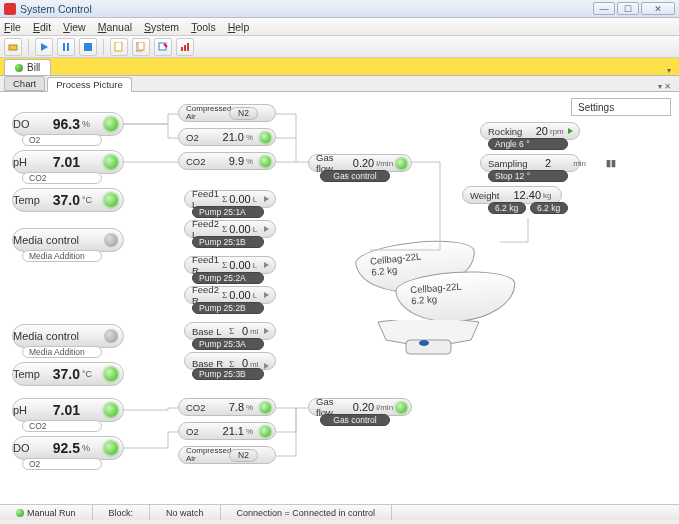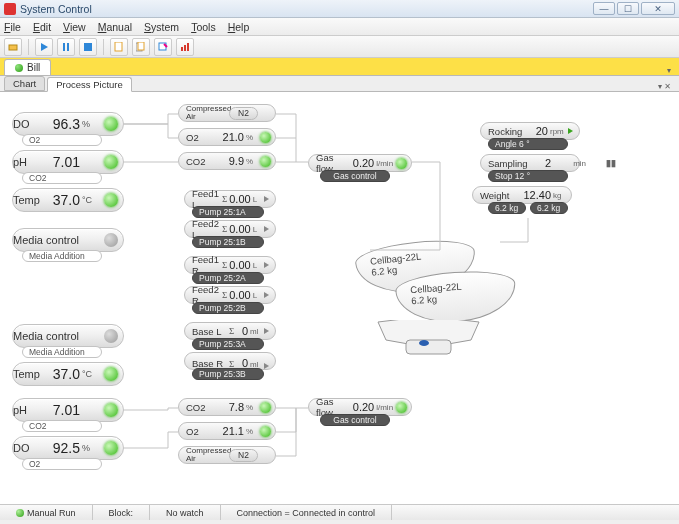--- a/index.html
+++ b/index.html
@@ -33,21 +33,21 @@
   .innertabs { height: 16px; background: #eee; display: flex; align-items: flex-end; padding: 0 4px; border-bottom: 1px solid #b8b8b8; }
   .itab { height: 15px; padding: 1px 8px; border: 1px solid #b8b8b8; font-size: 9.5px; border-radius: 3px 3px 0 0; margin-right: 2px; background: #e0e0e0; }
   .itab.active { background: #fff; border-bottom: 1px solid #fff; position: relative; top: 1px; }
 
   
   .canvas { position: relative; background: #fff; height: 412px; }
 
   
   .pill { position: absolute; height: 24px; border-radius: 12px; background: linear-gradient(#fcfcfc 0%,#f0f0f0 45%,#dcdcdc 100%); border: 1px solid #c3c3c3; box-shadow: inset 0 1px 0 #fff; display: flex; align-items: center; font-size: 9px; }
   .pill .lab { width: 38px; font-size: 11px; color: #333; }
-  .pill .val { flex: 1; text-align: right; font-size: 14px; font-weight: 400; color: #222; padding-right: 2px; }
+  .pill .val { flex: 1; text-align: right; font-size: 14px; font-weight: 700; color: #222; padding-right: 2px; }
   .pill .unit { font-size: 9px; color: #555; width: 22px; }
   .pill .led { width: 14px; height: 14px; border-radius: 50%; margin-right: 5px; }
   .led.grn { background: radial-gradient(circle at 35% 35%, #c9f8b7,#39b81a); box-shadow: 0 0 3px #39b81a; }
   .led.gry { background: radial-gradient(circle at 35% 35%, #ddd,#999); }
   .sublabel { position: absolute; height: 12px; border: 1px solid #c3c3c3; border-radius: 6px; background: #fff; font-size: 8.5px; padding: 0 6px; display: flex; align-items: center; color: #555; }
   .darklab { background: #555; color: #eee; border-color: #444; }
 
   
   .mpill { position: absolute; height: 18px; border-radius: 9px; background: linear-gradient(#fafafa,#dedede); border: 1px solid #bfbfbf; display: flex; align-items: center; font-size: 9px; }
   .mpill .lab { padding-left: 7px; width: 44px; font-size: 9.5px; }
@@ -152,20 +152,21 @@
 
 <div class="innertabs">
   <div class="itab">Chart</div>
   <div class="itab active">Process Picture</div>
   <div style="flex:1"></div>
   <span class="dropicon">▾ ✕</span>
 </div>
 
 <div class="canvas">
 
+  <div class="settings">Settings</div>
 
   <div class="pill" style="left:12px; top:20px; width:112px;">
     <span class="lab">DO</span>
     <span class="val">96.3</span>
     <span class="unit">%</span>
     <span class="led grn"></span>
   </div>
   <div class="sublabel" style="left:22px; top:42px; width:80px;">O2</div>
 
   <div class="pill" style="left:12px; top:58px; width:112px;">
@@ -333,21 +334,21 @@
   <div class="sublabel darklab" style="left:488px; top:46px; width:80px;">Angle 6 °</div>
 
   <div class="mpill" style="left:480px; top:62px; width:100px;gap:20px;">
     <span class="lab">Sampling</span>
     <span class="val">2</span>
     <span class="unit" style="width:20px;">min</span>
     <span style="font-size:9px;margin-right:6px;font-weight:bold;color:#666;">▮▮</span>
   </div>
   <div class="sublabel darklab" style="left:488px; top:78px; width:80px;">Stop 12 °</div>
 
-  <div class="mpill" style="left:472px; top:94px; width:100px;">
+  <div class="mpill" style="left:462px; top:94px; width:100px;">
     <span class="lab">Weight</span>
     <span class="val">12.40</span>
     <span class="unit" style="width:20px;">kg</span>
   </div>
   <div class="sublabel darklab" style="left:488px; top:110px; width:38px;">6.2 kg</div>
   <div class="sublabel darklab" style="left:530px; top:110px; width:38px;">6.2 kg</div>
 
   <div class="vessel">
     <div class="bag" style="top:0; left:8px; transform:rotate(-6deg);">
       <div>Cellbag-22L</div>

